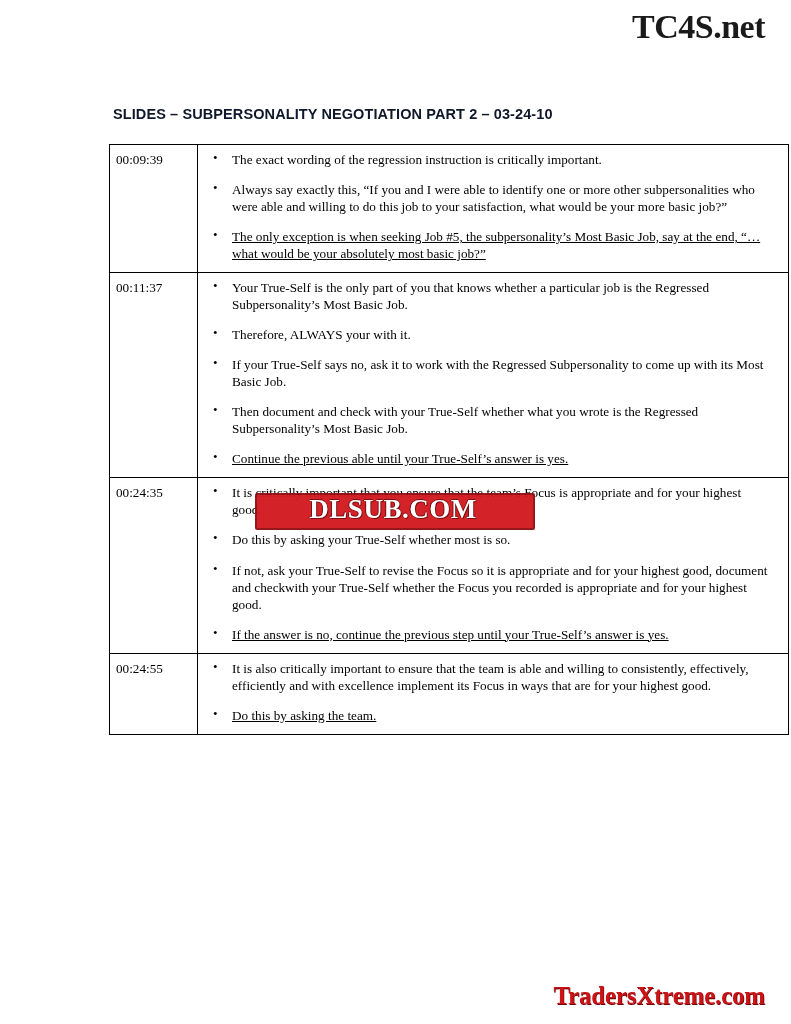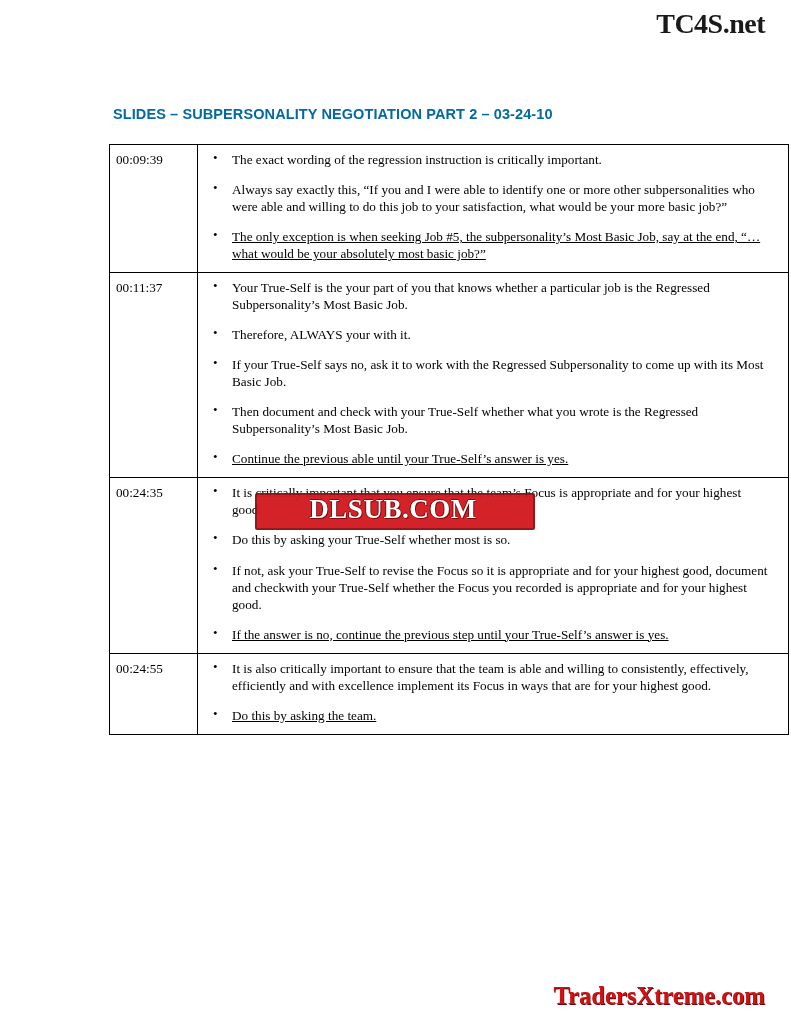--- a/index.html
+++ b/index.html
@@ -16,35 +16,35 @@
     overflow: hidden;
   }
 
   
   .top-watermark {
     position: absolute;
     top: 8px;
     right: 26px;
     font-family: "Liberation Serif", serif;
     font-weight: bold;
-    font-size: 28px;
+    font-size: 34px;
     letter-spacing: -0.5px;
     color: #1a1a1a;
   }
 
   
   .doc-title {
     position: absolute;
     top: 106px;
     left: 113px;
     font-family: "Liberation Sans", sans-serif;
     font-weight: bold;
     font-size: 14.5px;
     letter-spacing: 0.1px;
-    color: #0369a1;
+    color: #0f172a;
     white-space: nowrap;
   }
 
   
   .slides-table {
     position: absolute;
     top: 144px;
     left: 109px;
     width: 680px;
     border-collapse: collapse;
@@ -158,21 +158,21 @@
           <li>The exact wording of the regression instruction is critically important.</li>
           <li>Always say exactly this, “If you and I were able to identify one or more other subpersonalities who were able and willing to do this job to your satisfaction, what would be your more basic job?”</li>
           <li>The only exception is when seeking Job #5, the subpersonality’s Most Basic Job, say at the end, “…what would be your absolutely most basic job?”</li>
         </ul>
       </td>
     </tr>
     <tr>
       <td class="time-cell">00:11:37</td>
       <td class="content-cell">
         <ul class="bullets">
-          <li>Your True-Self is the your part of you that knows whether a particular job is the Regressed Subpersonality’s Most Basic Job.</li>
+          <li>Your True-Self is the only part of you that knows whether a particular job is the Regressed Subpersonality’s Most Basic Job.</li>
           <li>Therefore, ALWAYS your with it.</li>
           <li>If your True-Self says no, ask it to work with the Regressed Subpersonality to come up with its Most Basic Job.</li>
           <li>Then document and check with your True-Self whether what you wrote is the Regressed Subpersonality’s Most Basic Job.</li>
           <li>Continue the previous able until your True-Self’s answer is yes.</li>
         </ul>
       </td>
     </tr>
     <tr>
       <td class="time-cell">00:24:35</td>
       <td class="content-cell">

